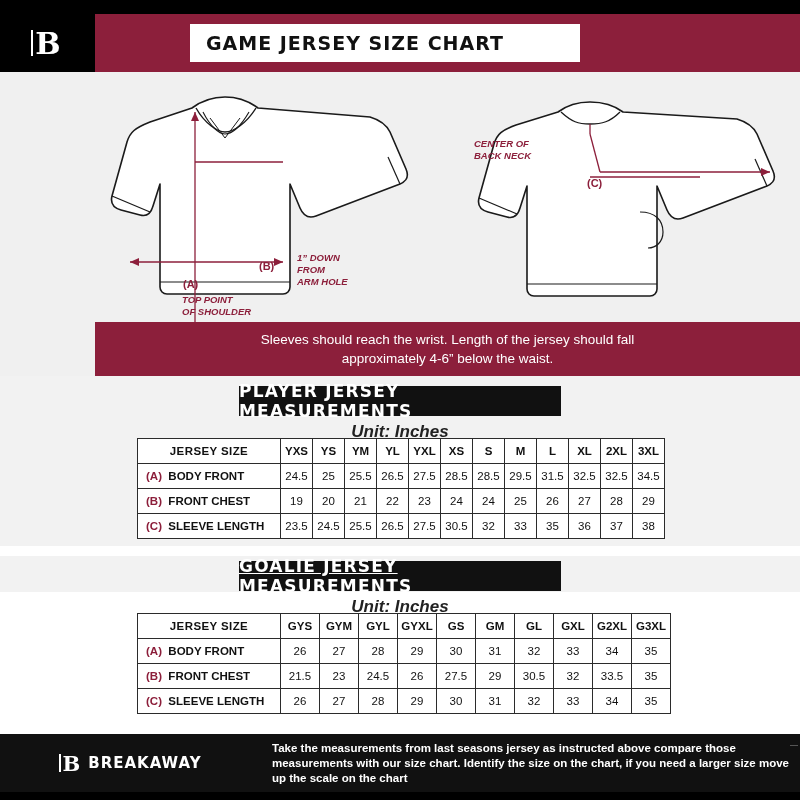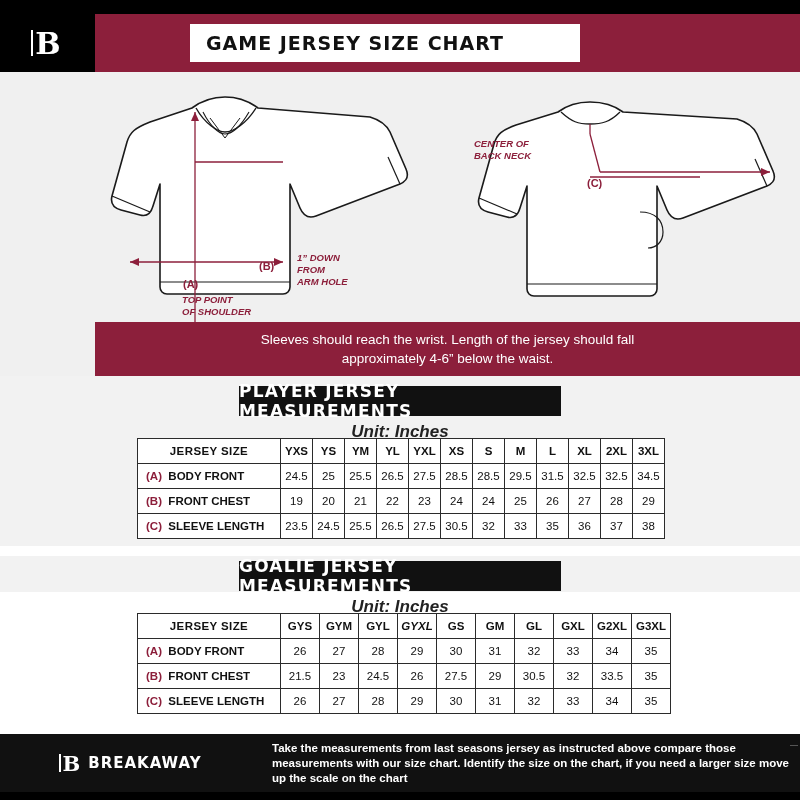--- a/index.html
+++ b/index.html
@@ -243,31 +243,31 @@
           <td>35</td>
           <td>36</td>
           <td>37</td>
           <td>38</td>
         </tr>
       </tbody>
   </table>
 
   <div class="band" style="top:546px;height:166px;background:#ffffff;"></div>
   <div class="sect-bg" style="top:556px;background:#f2f2f2;height:36px;"></div>
-  <div class="sect" style="top:561px;">GOALIE JERSEY MEASUREMENTS</div>
+  <div class="sect" style="top:561px;text-decoration:underline;">GOALIE JERSEY MEASUREMENTS</div>
   <div class="unit" style="top:597px;">Unit: Inches</div>
 
   <table id="goalie-table" style="left:137px;top:613px;">
     <thead>
       <tr>
         <th style="width:142px;" class="hdr-size">JERSEY SIZE</th>
       <th class="hdr" style="width: 38px;">GYS</th>
           <th class="hdr" style="width: 38px;">GYM</th>
           <th class="hdr" style="width: 38px;">GYL</th>
-          <th class="hdr" style="width: 38px; font-style: italic;">GYXL</th>
+          <th class="hdr" style="width: 38px;">GYXL</th>
           <th class="hdr" style="width: 38px;">GS</th>
           <th class="hdr" style="width: 38px;">GM</th>
           <th class="hdr" style="width: 38px;">GL</th>
           <th class="hdr" style="width: 38px; margin-left: 24px;">GXL</th>
           <th class="hdr" style="width: 38px;">G2XL</th>
           <th class="hdr" style="width: 38px;">G3XL</th>
         </tr>
     </thead>
     <tbody>
         <tr>

